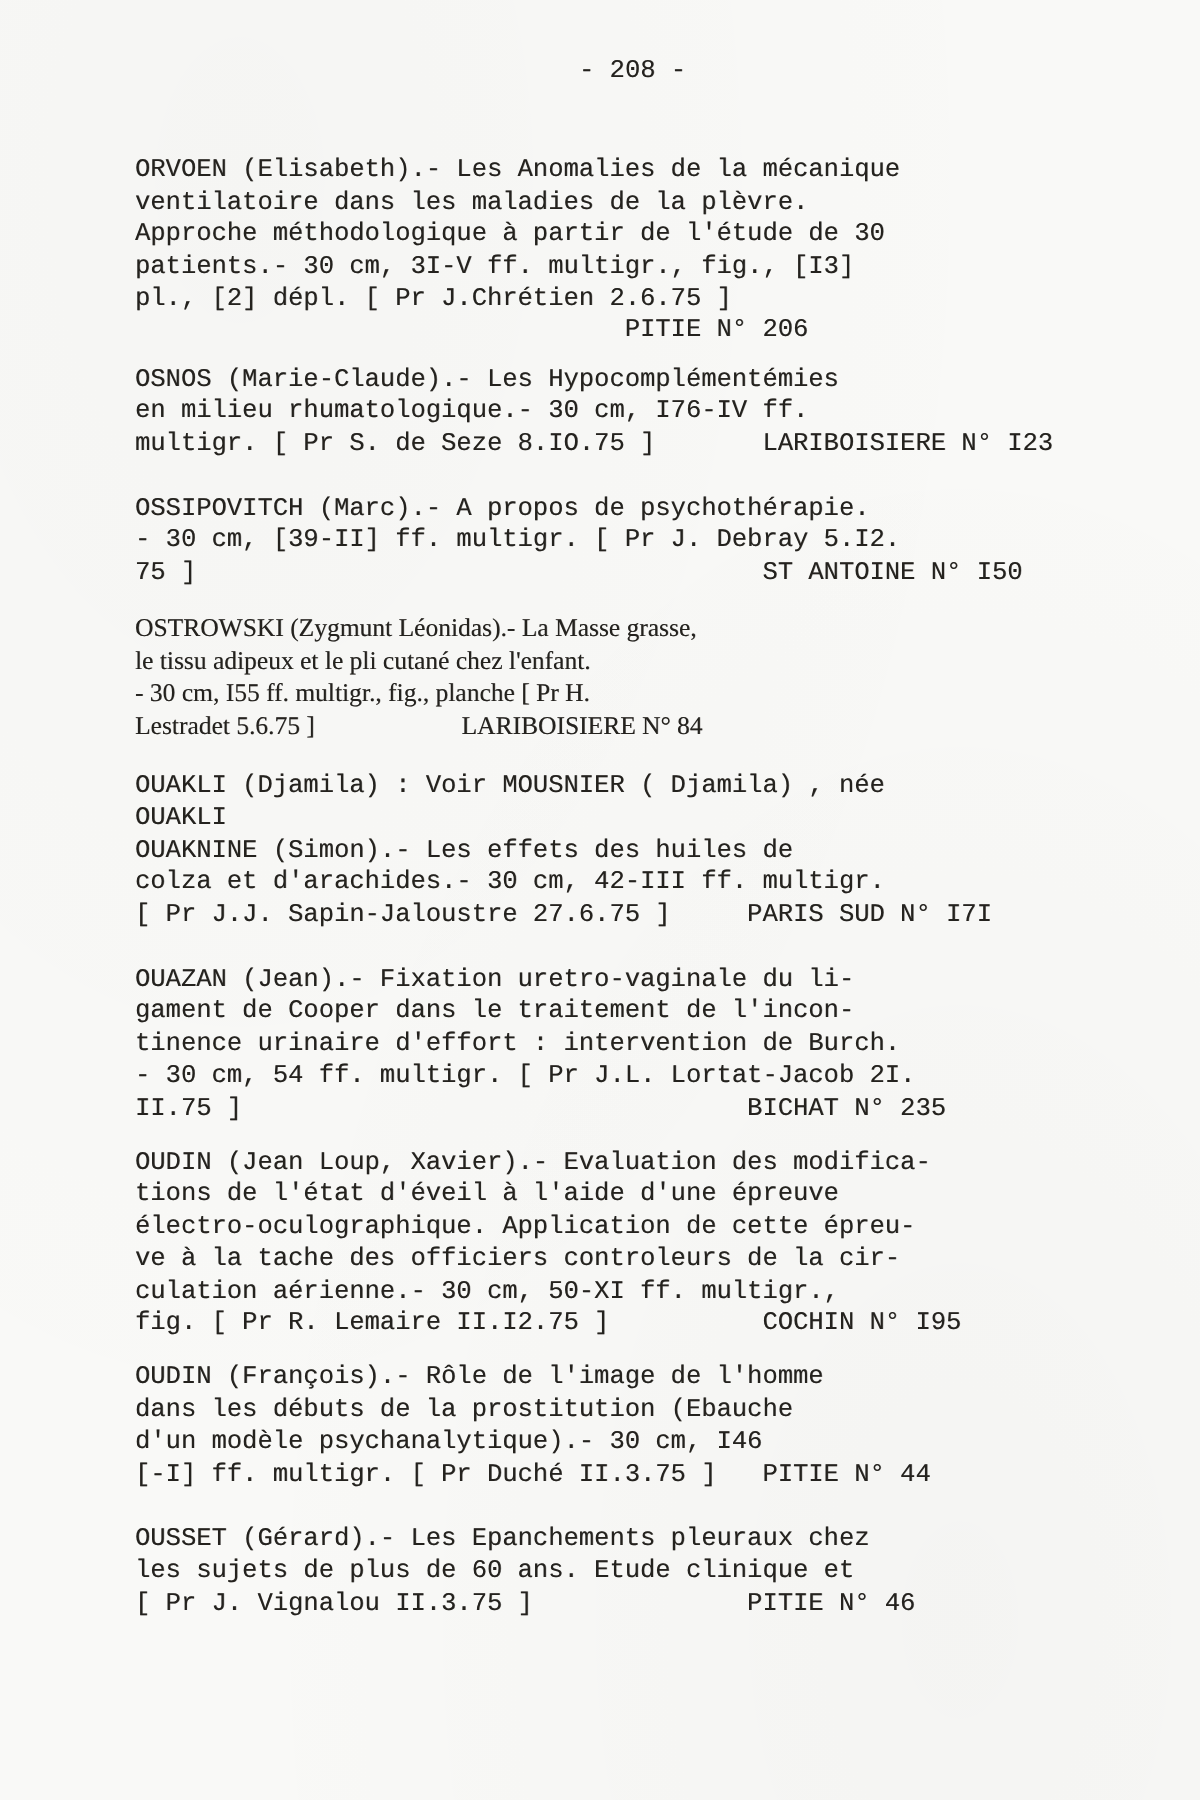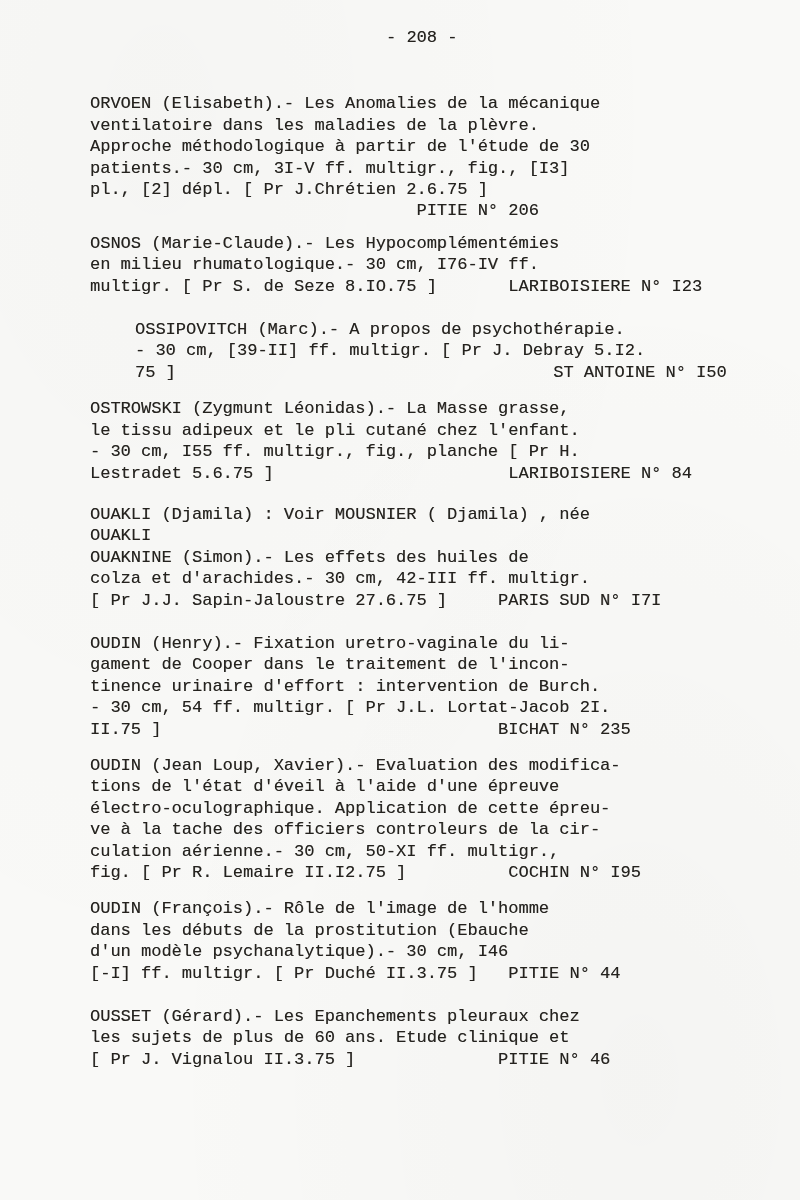--- a/index.html
+++ b/index.html
@@ -14,37 +14,37 @@
       radial-gradient(ellipse at 80% 90%, rgba(0,0,0,0.02), rgba(0,0,0,0) 55%),
       #f9f9f7;
     font-family: "Liberation Mono", "DejaVu Sans Mono", monospace;
     color: #24221e;
     overflow: hidden;
   }
   .page {
     box-sizing: border-box;
     width: 660px;
     height: 1200px;
-    padding: 27px 0 0 90px;
+    padding: 37px 0 0 90px;
   }
   .ln, .page-number {
     white-space: pre;
     font-size: 17px;
     line-height: 21.4px;
     letter-spacing: 0;
     text-shadow: 0.3px 0.3px 0.3px rgba(36,34,30,0.45);
   }
   .page-number {
     margin-left: 296px;
   }
   .entry { margin: 0; }
   .e1  { margin-top: 45px; }
   .e2  { margin-top: 11px; }
-  .e3  { margin-top: 22px; margin-left: 45px; }
-  .e4  { margin-top: 15px; }
+  .e3  { margin-top: 22px; }
+  .e4  { margin-top: 15px; font-family: Liberation Serif, serif; }
   .e5  { margin-top: 20px; }
   .e6  { }
   .e7  { margin-top: 22px; }
   .e8  { margin-top: 15px; }
   .e9  { margin-top: 15px; }
   .e10 { margin-top: 22px; }
 </style>
 </head>
 <body>
 
@@ -85,21 +85,21 @@
     <div class="ln">OUAKLI</div>
   </div>
 
   <div class="entry e6">
     <div class="ln">OUAKNINE (Simon).- Les effets des huiles de</div>
     <div class="ln">colza et d'arachides.- 30 cm, 42-III ff. multigr.</div>
     <div class="ln">[ Pr J.J. Sapin-Jaloustre 27.6.75 ]     PARIS SUD N° I7I</div>
   </div>
 
   <div class="entry e7">
-    <div class="ln">OUDIN (Henry).- Fixation uretro-vaginale du li-</div>
+    <div class="ln">OUAZAN (Jean).- Fixation uretro-vaginale du li-</div>
     <div class="ln">gament de Cooper dans le traitement de l'incon-</div>
     <div class="ln">tinence urinaire d'effort : intervention de Burch.</div>
     <div class="ln">- 30 cm, 54 ff. multigr. [ Pr J.L. Lortat-Jacob 2I.</div>
     <div class="ln">II.75 ]                                 BICHAT N° 235</div>
   </div>
 
   <div class="entry e8">
     <div class="ln">OUDIN (Jean Loup, Xavier).- Evaluation des modifica-</div>
     <div class="ln">tions de l'état d'éveil à l'aide d'une épreuve</div>
     <div class="ln">électro-oculographique. Application de cette épreu-</div>

